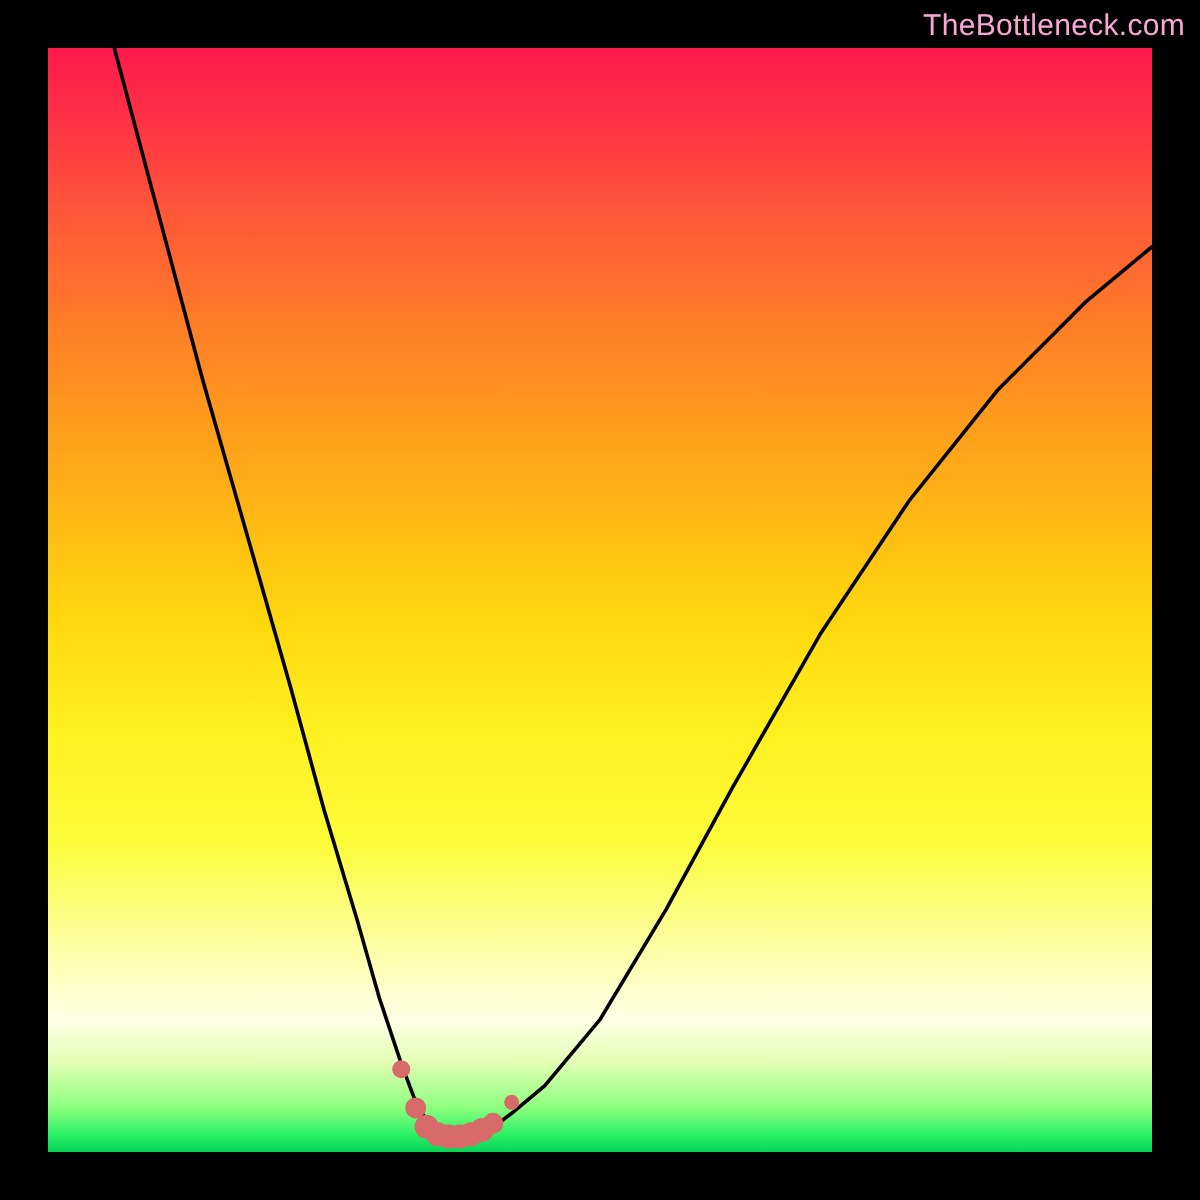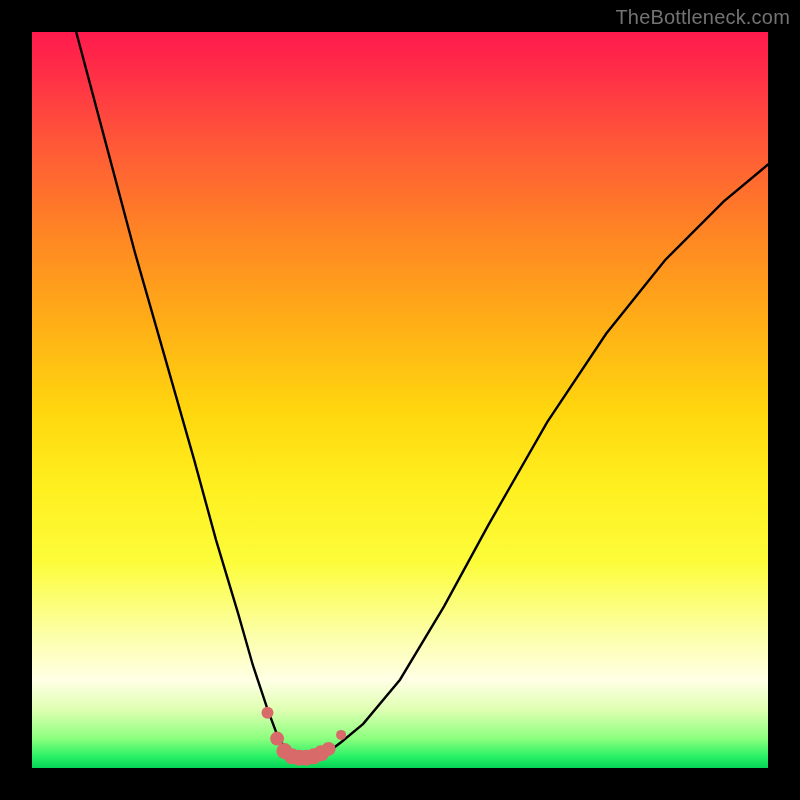--- a/index.html
+++ b/index.html
@@ -38,21 +38,21 @@
       #e0ffb3 92%,
       #8cff7e 96%,
       #27f065 98.5%,
       #06d457 100%
     );
   }
   .watermark {
     position: absolute;
     top: 6px;
     right: 10px;
-    color: #737373;
+    color: #f9a8d4;
     font-size: 20px;
     font-weight: 500;
     letter-spacing: 0.2px;
     user-select: none;
   }
   svg.curve {
     position: absolute;
     top: 0; left: 0;
     width: 736px; height: 736px;
     overflow: visible;

